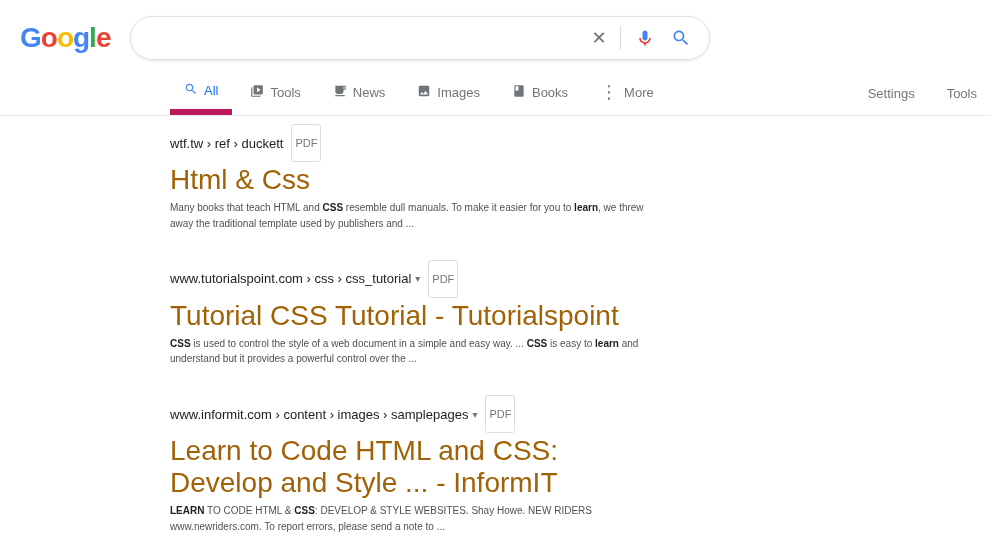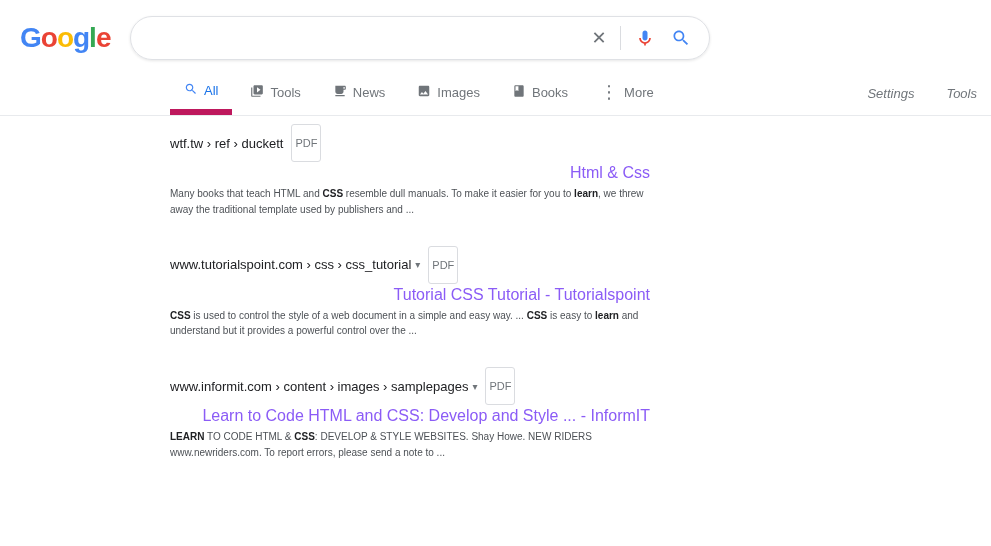--- a/index.html
+++ b/index.html
@@ -18,32 +18,32 @@
     .search-bar-container { display: flex; align-items: center; border: 1px solid #dfe1e5; border-radius: 24px; padding: 8px 16px; width: 580px; height: 44px; box-shadow: 0 1px 3px rgba(0,0,0,0.1); }
     .search-input { flex: 1; border: none; outline: none; font-size: 16px; color: #202124; background: transparent; }
     .search-icons { display: flex; align-items: center; gap: 12px; }
     .icon-btn { background: none; border: none; cursor: pointer; display: flex; align-items: center; justify-content: center; padding: 2px; }
     .clear-icon { color: #70757a; font-size: 18px; }
 
     
     .nav-tabs { display: flex; align-items: center; padding: 8px 0 0 170px; border-bottom: 1px solid #e8eaed; margin-top: 4px; gap: 4px; }
     .nav-tab { display: flex; align-items: center; gap: 6px; padding: 10px 14px; font-size: 13px; color: #70757a; cursor: pointer; border-bottom: 3px solid transparent; text-decoration: none; }
     .nav-tab.active { color: #1a73e8; border-bottom: 6px solid #be185d; }
-    .nav-settings { display: flex; align-items: center; gap: 4px; padding: 10px 14px; font-size: 13px; color: #70757a; cursor: pointer; margin-left: auto; font-style: italic; }
+    .nav-settings { display: flex; align-items: center; gap: 4px; padding: 10px 14px; font-size: 13px; color: #70757a; cursor: pointer; margin-left: auto; }
 
     
     .results-container { padding: 8px 0 0 170px; max-width: 650px; }
     .results-count { font-size: 13px; color: #70757a; margin: 8px 0 16px 0; }
 
     
     .result-item { margin-bottom: 28px; }
     .result-url { font-size: 13px; color: #202124; margin-bottom: 2px; display: flex; align-items: center; gap: 4px; }
     .result-url-text { color: #202124; }
     .result-pdf-badge { font-size: 11px; color: #70757a; border: 1px solid #dadce0; border-radius: 3px; padding: 12px 3px; margin-left: 4px; }
-    .result-title { font-size: 16px; color: #8b5cf6; text-decoration: none; display: block; margin-bottom: 4px; cursor: pointer; text-align: right; }
+    .result-title { font-size: 28px; color: #a16207; text-decoration: none; display: block; margin-bottom: 4px; cursor: pointer; }
     .result-snippet { font-size: 10px; color: #4d5156; line-height: 1.58; }
     .result-snippet b { color: #202124; }
     .dropdown-arrow { font-size: 10px; color: #70757a; }
 
     
     .mic-svg { width: 20px; height: 20px; }
   </style>
 </head>
 <body>
 

